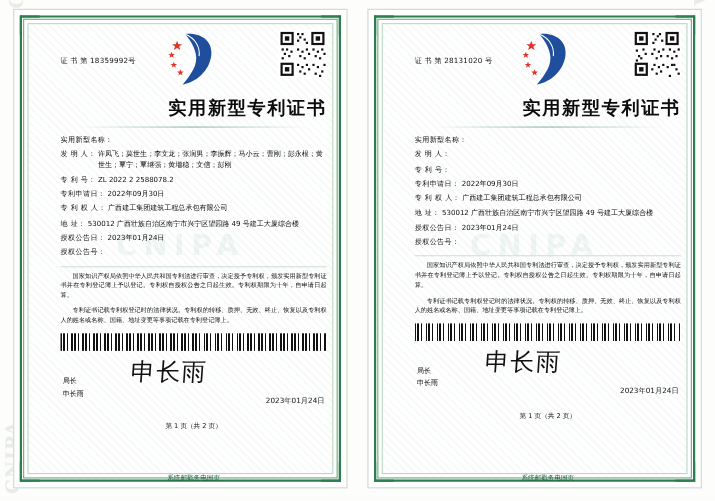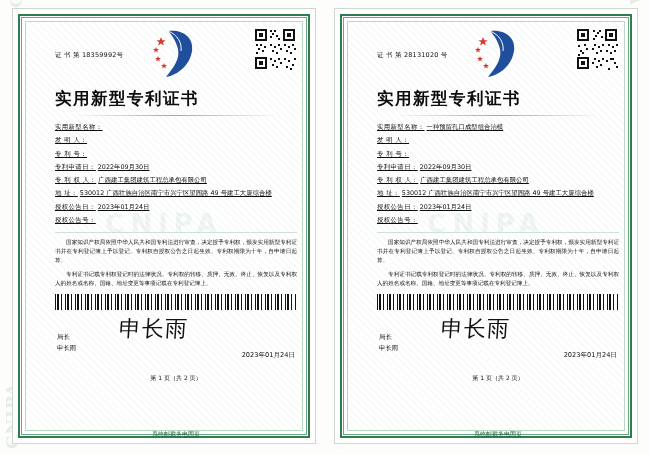--- a/index.html
+++ b/index.html
@@ -75,40 +75,39 @@
     width:56px;height:56px;
   }
   .qr{
     position:absolute;right:0;top:2px;
     width:44px;height:44px;
     background:#fff;
   }
   .qr svg{display:block;}
 
   .title{
-    text-align:left;
+    text-align:right;
     font-family:"DejaVu Serif","Liberation Serif",serif;
     font-weight:bold;
     font-size:16.5px;
     color:#0c0c0c;
     letter-spacing:1.5px;
     margin-top:1px;
   }
   .title-rule{
     width:86%;height:1px;margin:5px auto 7px;
     background:linear-gradient(to right,rgba(46,125,79,0),rgba(46,125,79,.55),rgba(46,125,79,0));
   }
 
   .field{
     font-size:6.4px;
     color:#0d0d0d;
     line-height:1.45;
     margin:0 0 4px 0;
     display:flex;
-    text-decoration:underline;
   }
   .field .lbl{
     flex:0 0 auto;
     white-space:nowrap;
     letter-spacing:0.4px;
   }
   .field .val{
     flex:1 1 auto;
     padding-left:2px;
     word-break:break-all;
@@ -277,23 +276,25 @@
         </div>
 
         <div class="title">实用新型专利证书</div>
         <div class="title-rule"></div>
 
         <div class="field">
           <span class="lbl">实用新型名称：</span>
         </div>
         <div class="field">
           <span class="lbl">发 明 人：</span>
+          <span class="val">许凤飞；莫世生；李文龙；张润男；李振辉；马小云；曹刚；彭永根；黄世生；覃宁；覃继强；黄增稳；文信；彭刚</span>
         </div>
         <div class="field">
           <span class="lbl">专 利 号：</span>
+          <span class="val">ZL 2022 2 2588078.2</span>
         </div>
         <div class="field">
           <span class="lbl">专利申请日：</span>
           <span class="val">2022年09月30日</span>
         </div>
         <div class="field">
           <span class="lbl">专 利 权 人：</span>
           <span class="val">广西建工集团建筑工程总承包有限公司</span>
         </div>
         <div class="field">
@@ -408,21 +409,20 @@
               </g>
             </svg>
           </div>
         </div>
 
         <div class="title">实用新型专利证书</div>
         <div class="title-rule"></div>
 
         <div class="field">
           <span class="lbl">实用新型名称：</span>
-          <span class="val">一种预留孔口成型组合治模</span>
         </div>
         <div class="field">
           <span class="lbl">发 明 人：</span>
         </div>
         <div class="field">
           <span class="lbl">专 利 号：</span>
         </div>
         <div class="field">
           <span class="lbl">专利申请日：</span>
           <span class="val">2022年09月30日</span>

